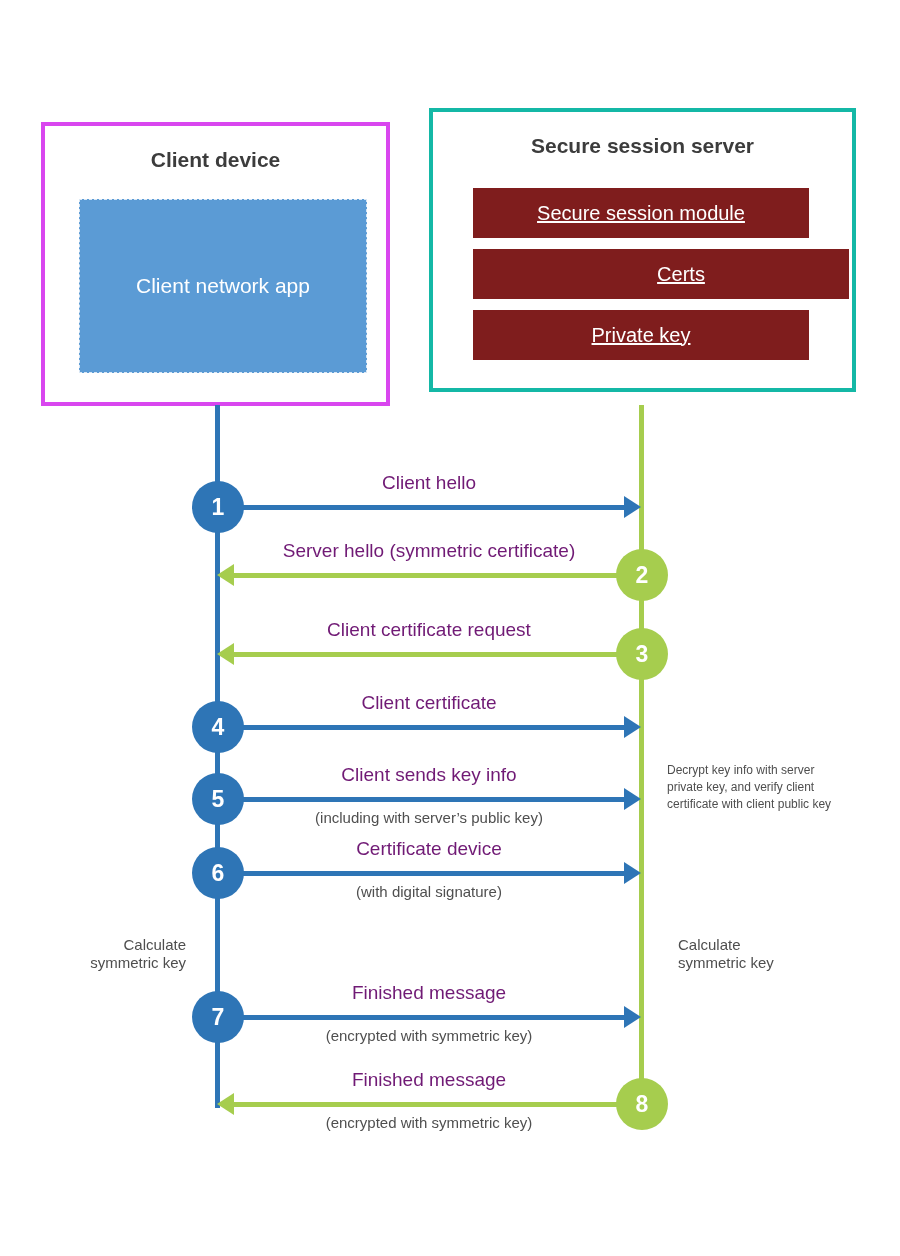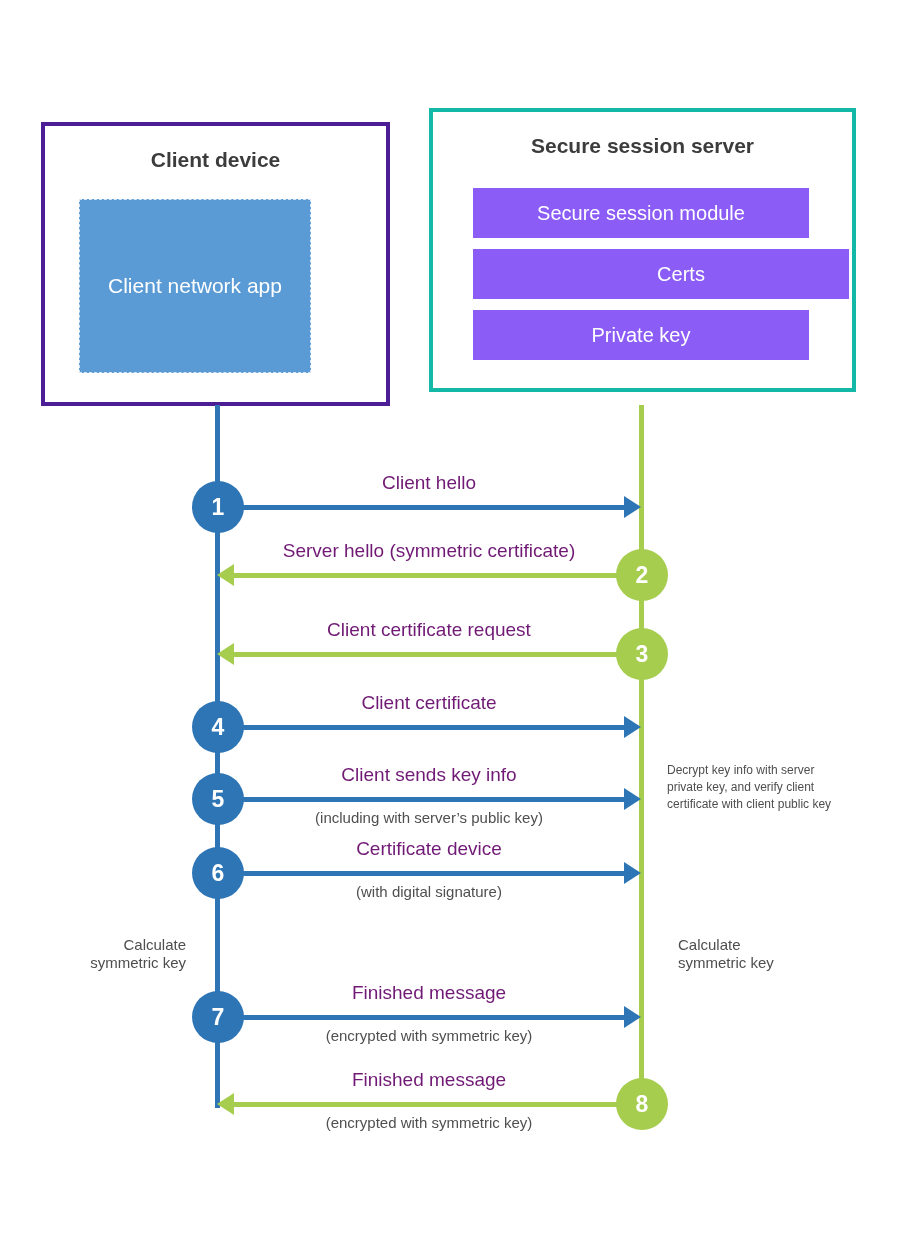--- a/index.html
+++ b/index.html
@@ -9,37 +9,37 @@
   }
 
   
   #page-title {
     position:absolute; left:36px; top:28px;
     font-size:29px; font-weight:300; color:#56575b; letter-spacing:0.2px;
   }
 
   
   .actor-box { position:absolute; box-sizing:border-box; background:#fff; }
-  #client-box { left:41px; top:122px; width:349px; height:284px; border:4px solid #4c1d95; }
+  #client-box { left:41px; top:122px; width:349px; height:284px; border:4px solid #d946ef; }
   #server-box { left:429px; top:108px; width:427px; height:284px; border:4px solid #14b8a6; }
   .actor-title {
     position:absolute; left:0; right:0; top:22px; text-align:center;
     font-size:21px; font-weight:700; color:#3c3c3c;
   }
   #app-box {
-    position:absolute; left:34px; top:73px; width:232px; height:174px;
+    position:absolute; left:34px; top:73px; width:288px; height:174px;
     background:#5b9bd5; border:1px dashed #d9e7f5; box-sizing:border-box;
     display:flex; align-items:center; justify-content:center;
     color:#ffffff; font-size:21px; text-align:center;
   }
   #app-box .wrap { width:175px; line-height:1.55; }
   .server-bar {
     position:absolute; left:40px; width:336px; height:50px;
-    background:#8b5cf6; color:#ffffff; font-size:20px;
-    display:flex; align-items:center; justify-content:center; text-align:center;
+    background:#7f1d1d; color:#ffffff; font-size:20px;
+    display:flex; align-items:center; justify-content:center; text-align:center;text-decoration:underline;
   }
   #server-bar-0 { top:76px; }
   #server-bar-1 { top:137px;padding-left:40px; }
   #server-bar-2 { top:198px; }
 
   
   #client-lifeline { position:absolute; left:215px; top:405px; width:5px; height:703px; background:#2e75b6; }
   #server-lifeline { position:absolute; left:639px; top:405px; width:5px; height:700px; background:#a6cd4e; }
 
   

